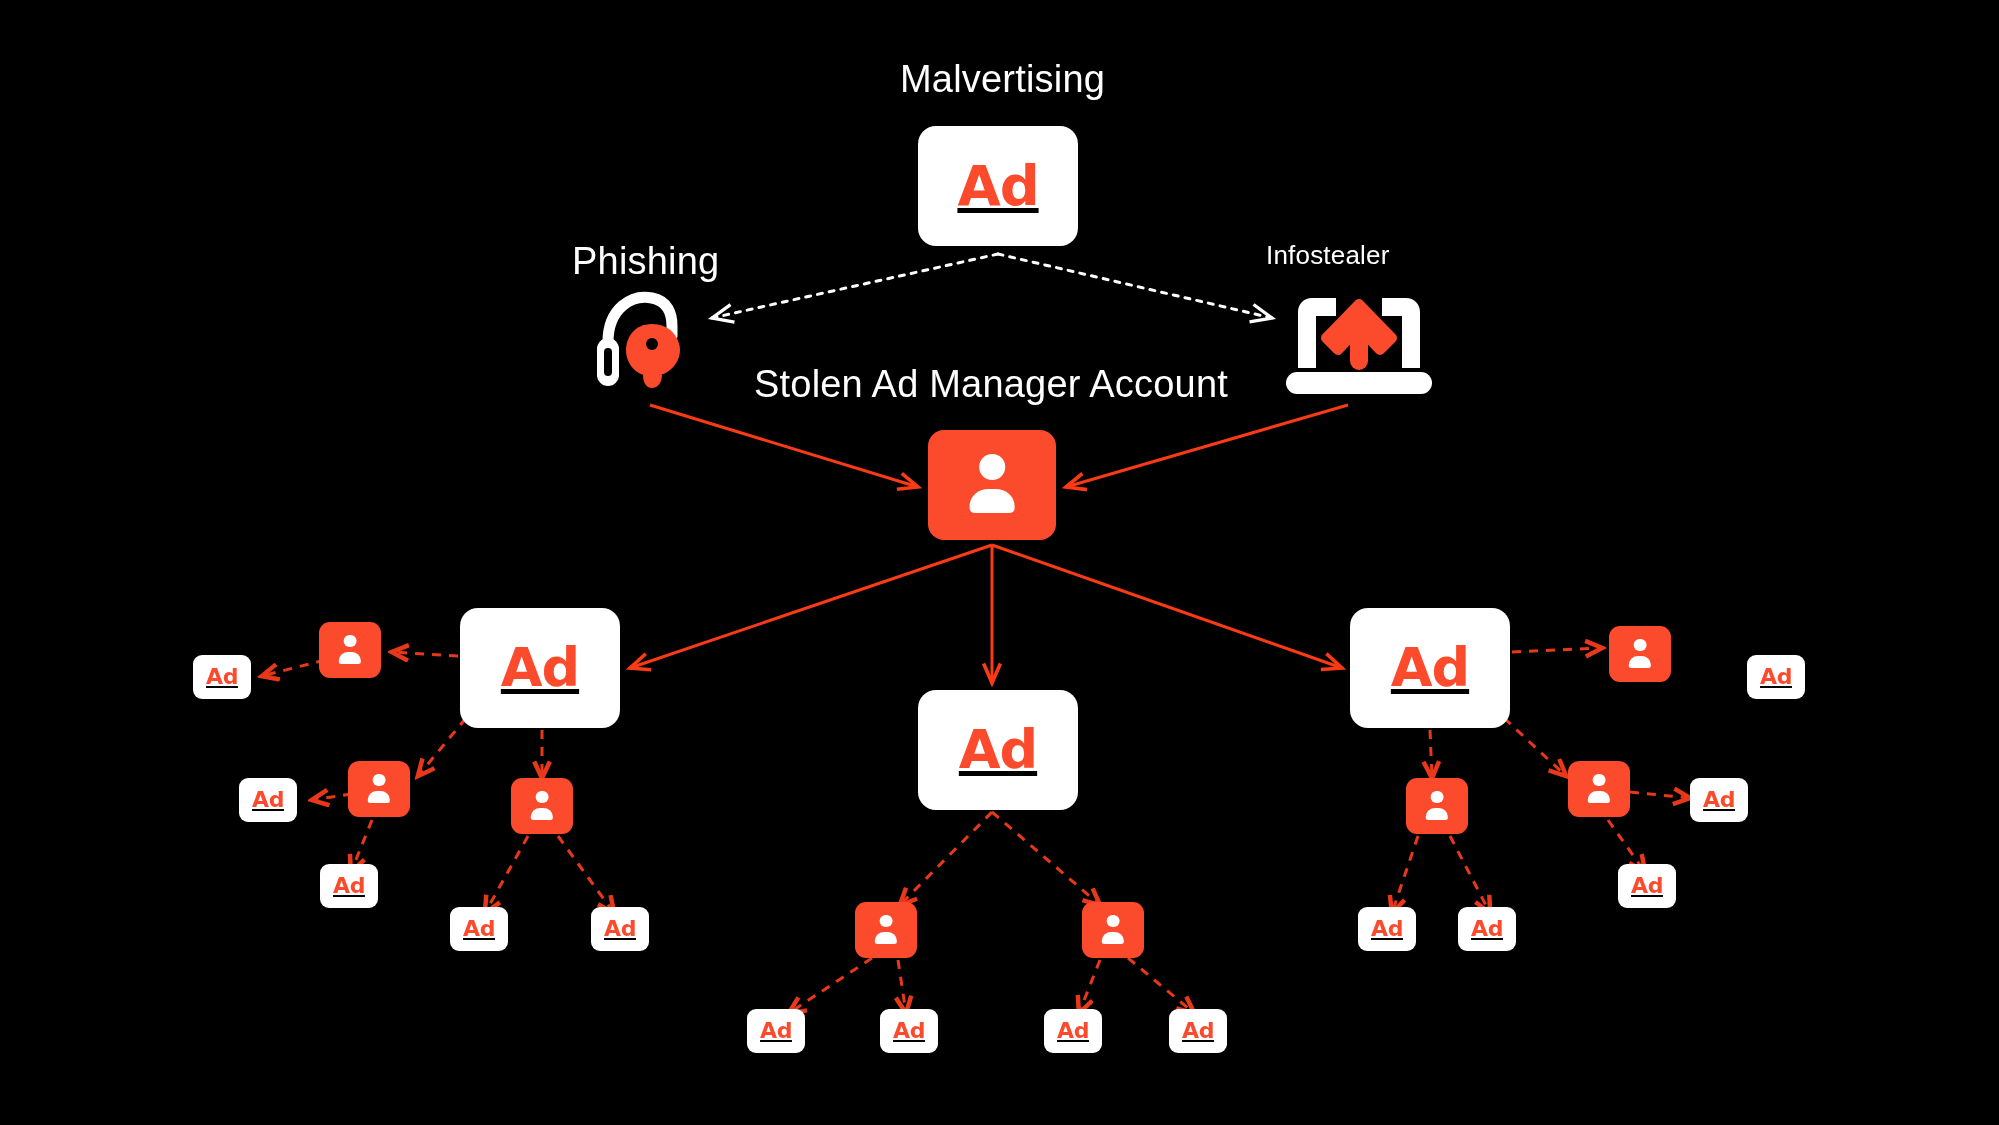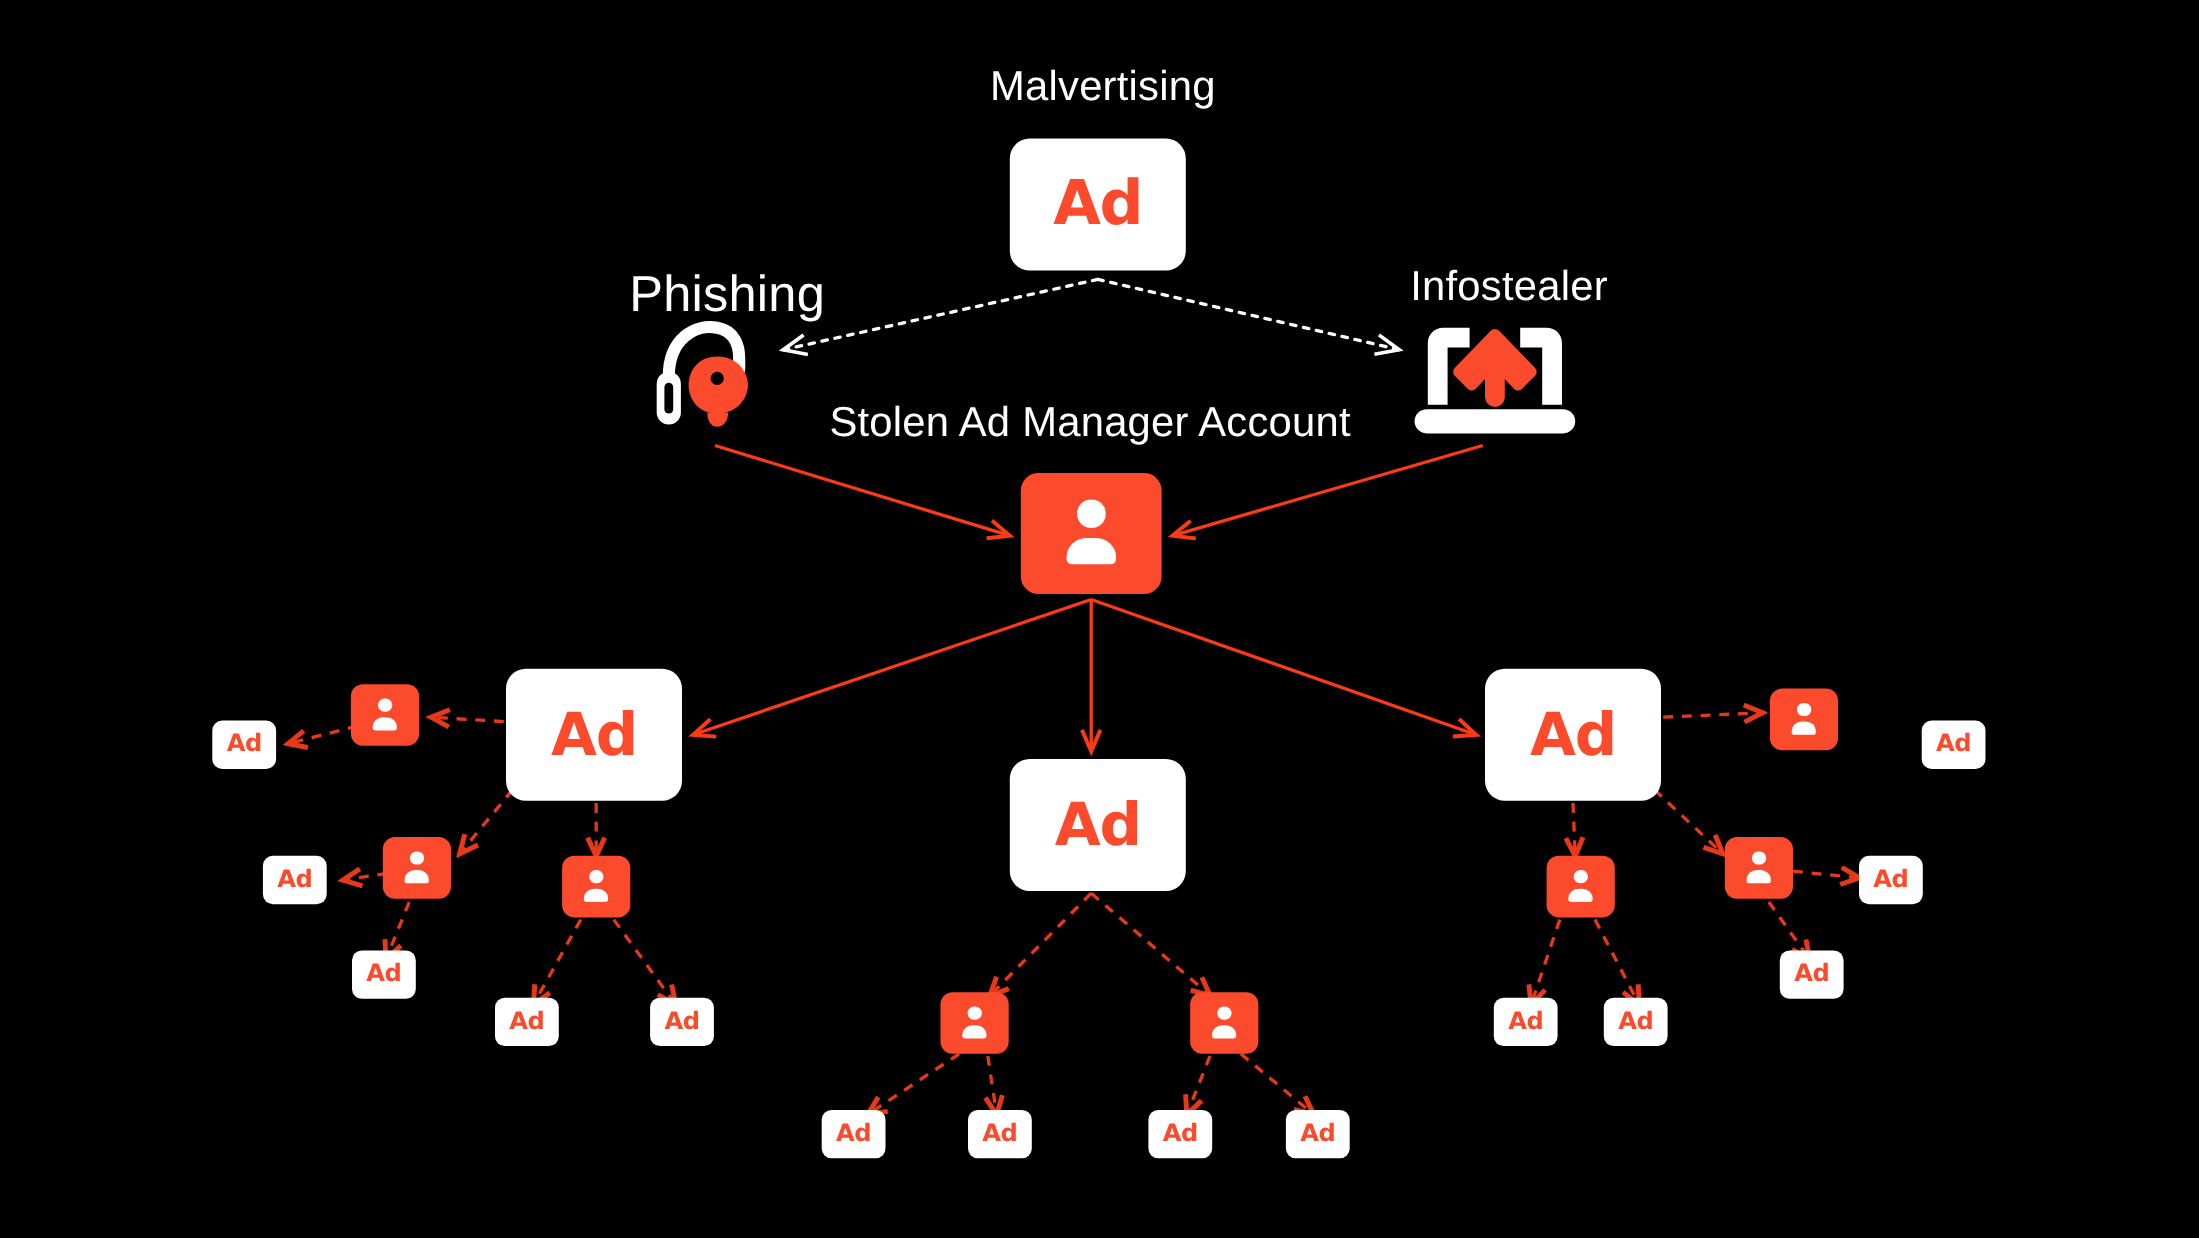--- a/index.html
+++ b/index.html
@@ -32,26 +32,26 @@
   
   .label {
     position: absolute;
     color: #ffffff;
     font-family: "Liberation Sans", sans-serif;
     font-weight: 400;
     white-space: nowrap;
     letter-spacing: 0.2px;
   }
   .label-malvertising { font-size: 38px; left: 900px;  top: 58px; }
-  .label-phishing     { font-size: 46px; left: 572px;  top: 240px; }
-  .label-infostealer  { font-size: 38px; left: 1266px; top: 240px; margin-left: 16px; }
+  .label-phishing     { font-size: 38px; left: 572px;  top: 240px; }
+  .label-infostealer  { font-size: 26px; left: 1266px; top: 240px; }
   .label-stolen       { font-size: 38px; left: 754px;  top: 363px; }
 
   
-  .node { position: absolute; }
+  .node { position: absolute; text-decoration: underline; }
 
   .card-white {
     background: #ffffff;
     border-radius: 18px;
     display: flex;
     align-items: center;
     justify-content: center;
     box-sizing: border-box;
   }
   .card-orange {

